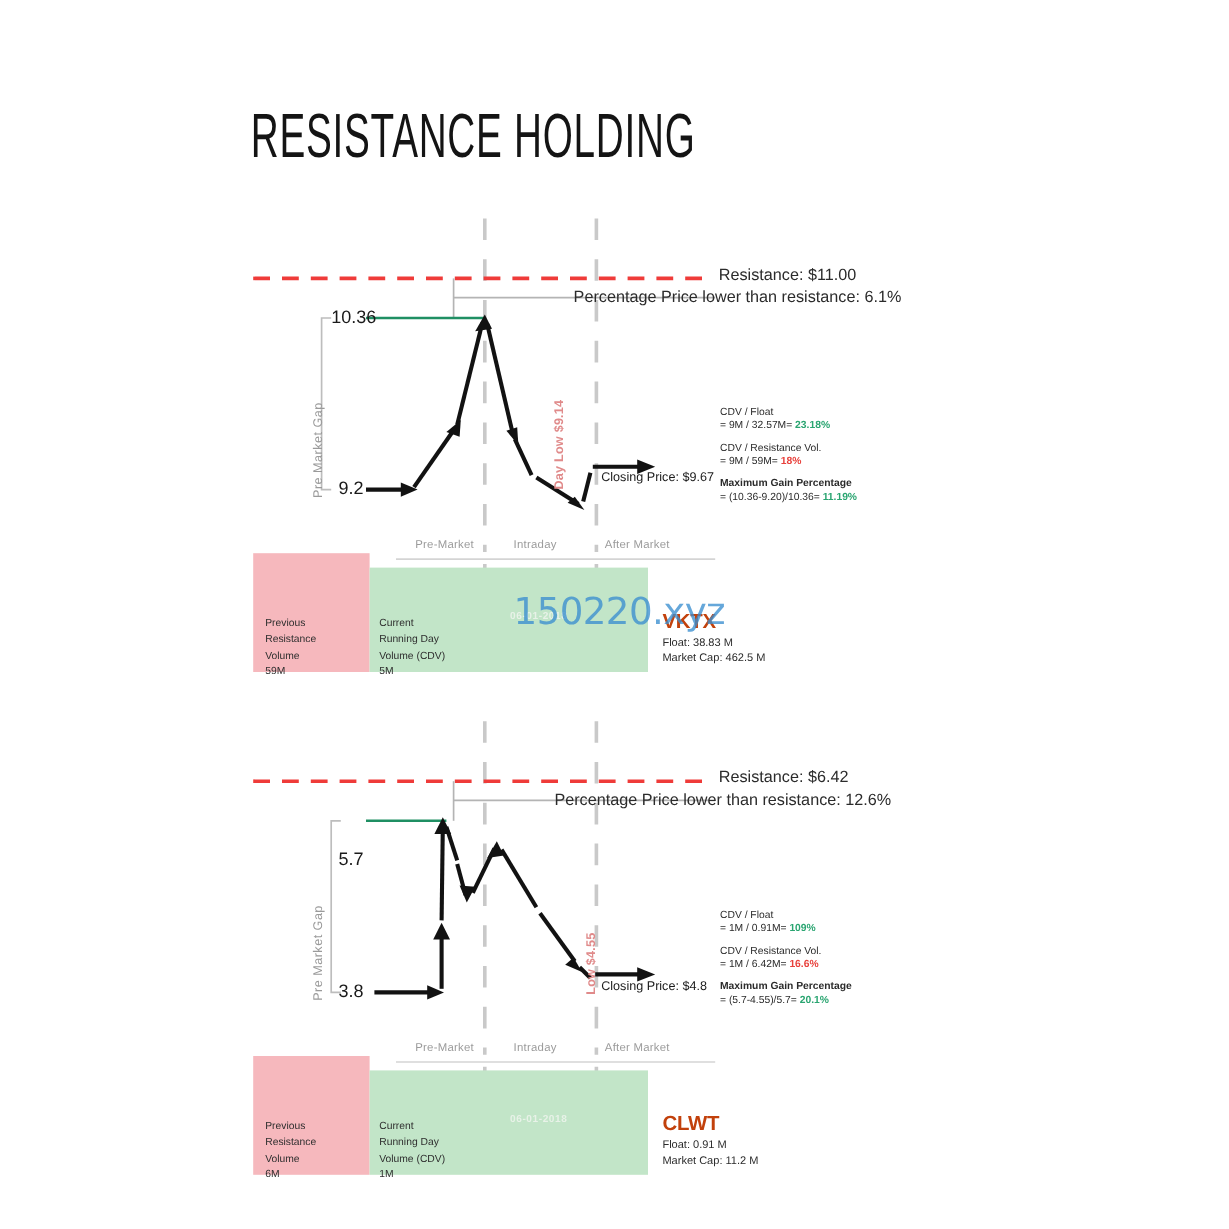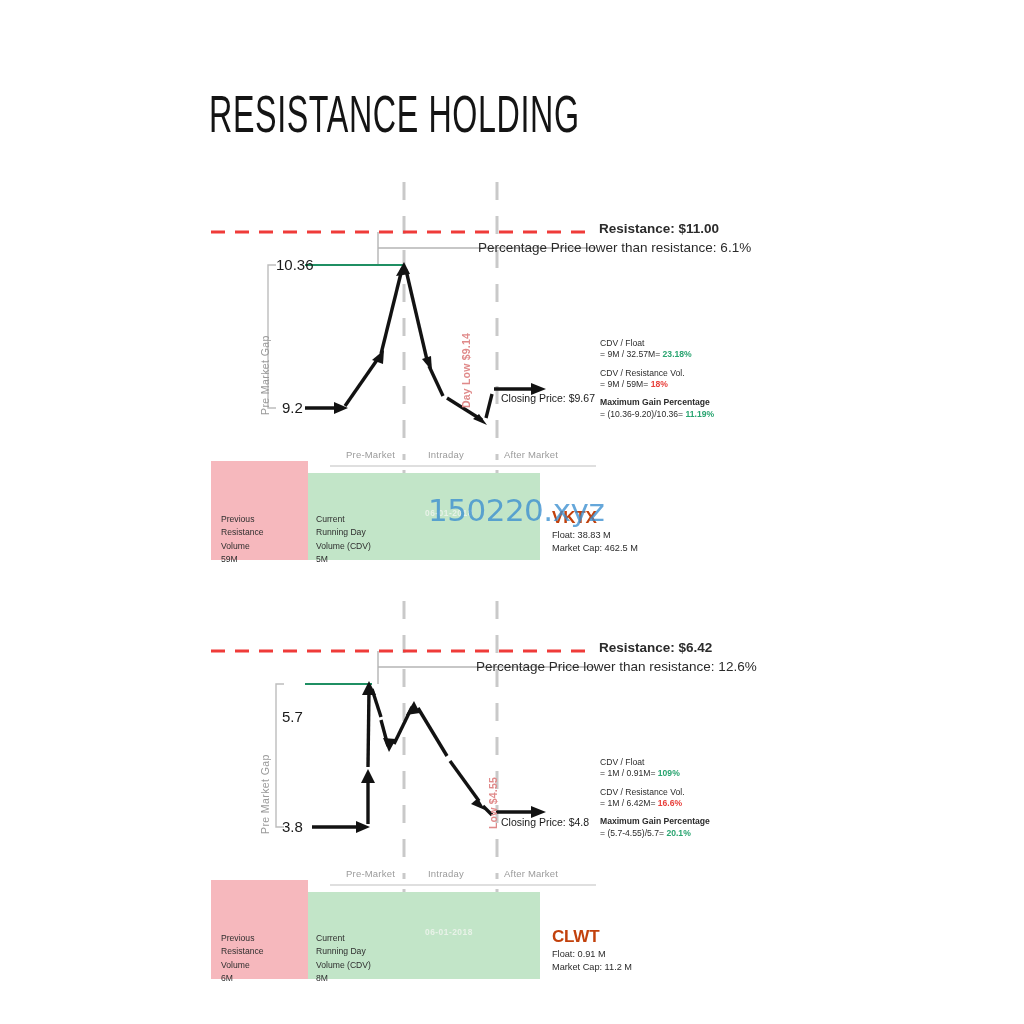--- a/index.html
+++ b/index.html
@@ -28,21 +28,21 @@
   }
 
   
   .panel{position:absolute;left:0;width:1024px;height:430px;}
 
   .svgwrap{position:absolute;left:0;top:0;width:1024px;height:430px;}
   .svgwrap svg{display:block;}
 
   
   .tx{position:absolute;white-space:nowrap;color:#231f20;}
-  .res-label{font-size:13.5px;color:#2b2b2b;font-weight:bold;}
+  .res-label{font-size:13.5px;color:#2b2b2b;}
   .pct-label{font-size:13.5px;color:#2b2b2b;}
   .axis-val{font-size:15px;color:#1a1a1a;}
   .premkt{
     font-size:10.5px;color:#9a9a9a;letter-spacing:.4px;
     transform:rotate(-90deg);transform-origin:left top;
   }
   .daylow{
     font-size:10.5px;color:#e08a8a;letter-spacing:.2px;
     transform:rotate(-90deg);transform-origin:left top;
     font-weight:600;
@@ -218,21 +218,21 @@
           <polygon points="414,112 406,126 420,124"></polygon>
           <polygon points="485,221 471,215 478,209"></polygon>
           <polygon points="546,223 531,217 531,229"></polygon>
         </g>
 
         <line x1="330" y1="296" x2="596" y2="296" stroke="#d4d4d4" stroke-width="1.4"></line>
       </svg>
     </div>
 
     <div class="tx res-label" style="left:599px;top:51px;">Resistance: $6.42</div>
-    <div class="tx pct-label" style="left:476px;top:70px;">Percentage Price lower than resistance: 12.6%</div>
+    <div class="tx pct-label" style="left:462px;top:70px;">Percentage Price lower than resistance: 12.6%</div>
 
     <div class="tx axis-val" style="left:282px;top:86px;margin-top:33px;">5.7</div>
     <div class="tx axis-val" style="left:282px;top:229px;">3.8</div>
 
     <div class="tx premkt" style="left:259px;top:245px;">Pre Market Gap</div>
     <div class="tx daylow" style="left:487px;top:240px;">Low $4.55</div>
     <div class="tx closing" style="left:501px;top:227px;">Closing Price: $4.8</div>
 
     <div class="tx seg-label" style="left:346px;top:279px;">Pre-Market</div>
     <div class="tx seg-label" style="left:428px;top:279px;">Intraday</div>
@@ -249,21 +249,21 @@
       </div>
       <div class="grp">
         <div style="font-weight:600">Maximum Gain Percentage</div>
         <div><span>= (5.7-4.55)/5.7= </span><span class="hl-g">20.1%</span></div>
       </div>
     </div>
 
     <div class="vol vol-pink" style="left:211px;top:291px;width:97px;height:99px;"></div>
     <div class="vol vol-green" style="left:308px;top:303px;width:232px;height:87px;"></div>
     <div class="vol-txt" style="left:221px;top:343px;"><span>Previous<br>Resistance<br>Volume</span><br><span>6M</span></div>
-    <div class="vol-txt" style="left:316px;top:343px;"><span>Current<br>Running Day<br>Volume (CDV)</span><br><span>8M</span></div>
+    <div class="vol-txt" style="left:316px;top:343px;"><span>Current<br>Running Day<br>Volume (CDV)</span><br><span>1M</span></div>
     <div class="vol-date" style="left:425px;top:338px;">06-01-2018</div>
 
     <div class="tkr" style="left:552px;top:338px;">
       <div class="tkr-name">CLWT</div>
       <div class="tkr-sub">Float: 0.91 M</div>
       <div class="tkr-sub" style="margin-top:0">Market Cap: 11.2 M</div>
     </div>
   </div>
 
   <div class="watermark">150220.xyz</div>

